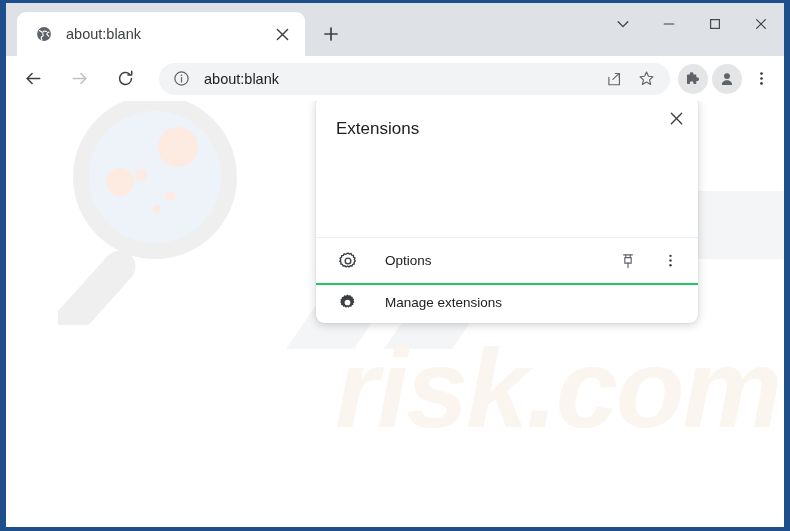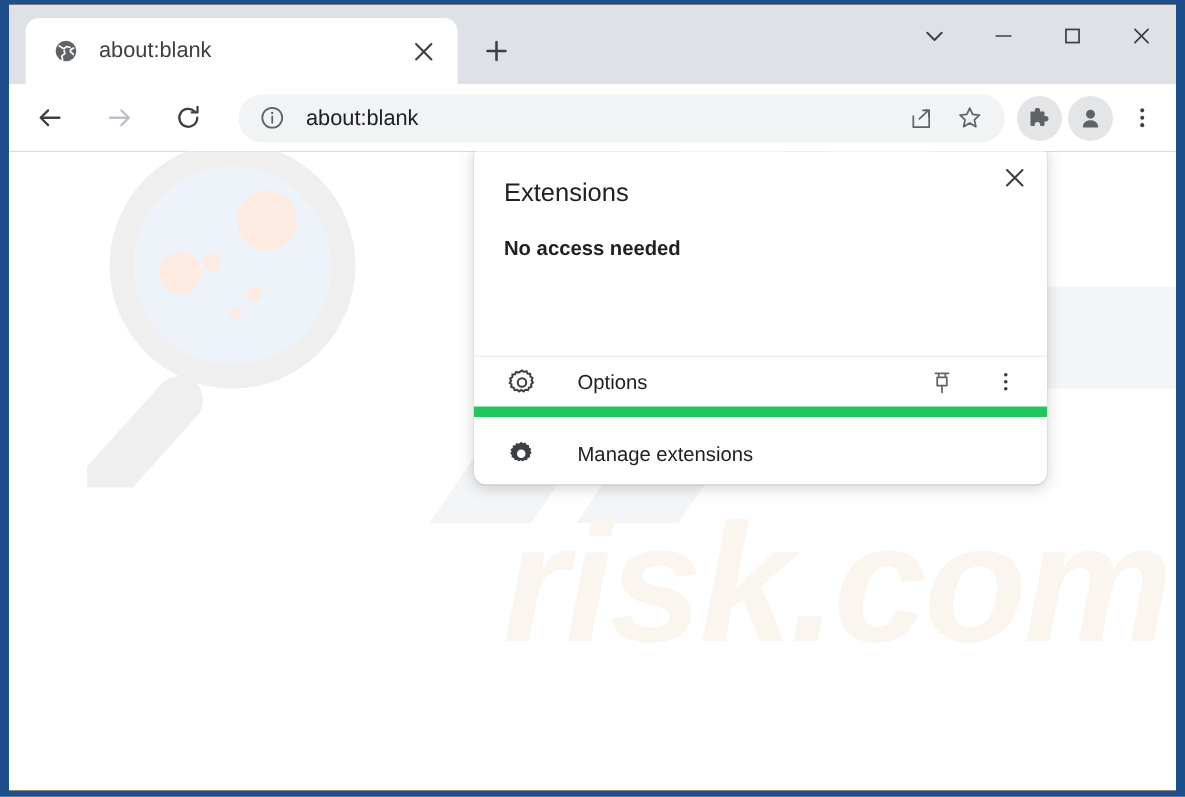--- a/index.html
+++ b/index.html
@@ -7,21 +7,21 @@
     width:790px; height:531px;
     font-family:"Liberation Sans", sans-serif;
     overflow:hidden;
     background:#1f4e8c;
   }
 
   #window {
     position:absolute;
     left:6px; top:3px;
     width:778px; height:524px;
-    background:#a16207;
+    background:#0c4a6e;
     overflow:hidden;
   }
 
   
   #tabstrip {
     position:absolute; left:0; top:0;
     width:778px; height:53px;
     background:#dee1e6;
   }
   #tab {
@@ -156,23 +156,23 @@
     font-size:13.5px; font-weight:bold; color:#202124;
   }
   #section-desc {
     position:absolute; left:20px; top:83px;
     width:330px;
     font-size:13.5px; color:#3c4043;
     line-height:1.65;
   }
   #ext-row {
     position:absolute; left:0; top:141px;
-    width:382px; height:41px;
+    width:382px; height:48px;
     border-top:1px solid #eceff1;
-    border-bottom:7px solid #22c55e;
+    border-bottom:2px solid #22c55e;
     display:flex; align-items:center;
   }
   #ext-gear { margin-left:22px; width:20px; height:20px; flex:0 0 auto; color:#3c4043; }
   #ext-name {
     margin-left:27px; flex:1 1 auto;
     font-size:13.5px; color:#202124;
   }
   #ext-pin  { width:28px; height:28px; flex:0 0 auto; display:flex; align-items:center; justify-content:center; color:#5f6368; }
   #ext-more { width:28px; height:28px; flex:0 0 auto; display:flex; align-items:center; justify-content:center; color:#3c4043; margin-right:14px; margin-left:14px; }
   #manage-row {
@@ -339,21 +339,20 @@
 
       <div id="popup-close">
         <svg width="15" height="15" viewBox="0 0 16 16" stroke="currentColor" stroke-width="1.45" stroke-linecap="round">
           <line x1="2.5" y1="2.5" x2="13.5" y2="13.5"></line>
           <line x1="13.5" y1="2.5" x2="2.5" y2="13.5"></line>
         </svg>
       </div>
 
       <div id="popup-title">Extensions</div>
 
-      <div id="section-heading">No access needed</div>
 
       <div id="ext-row">
         <span id="ext-gear">
           <svg width="20" height="20" viewBox="0 0 22 22" stroke="currentColor" stroke-width="1.5" fill="none">
             <circle cx="11" cy="11" r="3.1"></circle>
             <path d="M11 2.2l1.5 1.1 1.8-.5.8 1.7 1.9.2.1 1.9 1.6 1-.7 1.8 1 1.6-1.3 1.3.2 1.9-1.8.6-.7 1.8-1.9-.3-1.4 1.2-1.6-1-1.6 1-1.4-1.2-1.9.3-.7-1.8-1.8-.6.2-1.9L2 11.4l1-1.6-.7-1.8 1.6-1 .1-1.9 1.9-.2.8-1.7 1.8.5z"></path>
           </svg>
         </span>
         <span id="ext-name">Options</span>
         <span id="ext-pin">

